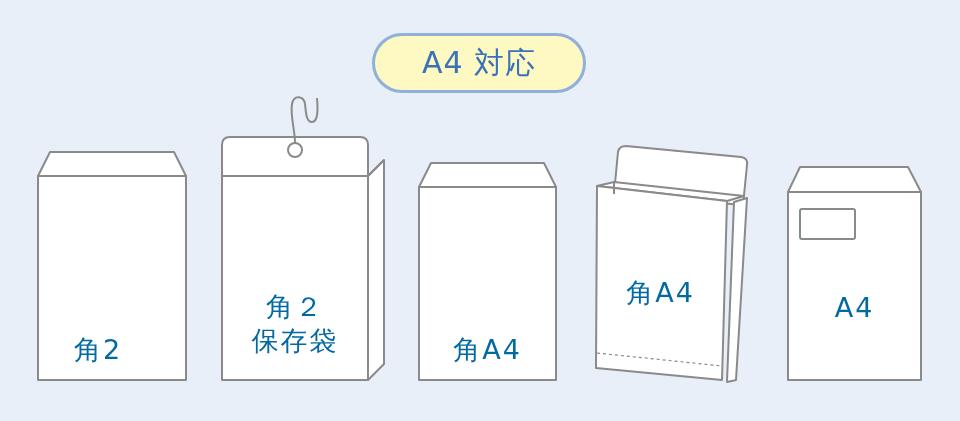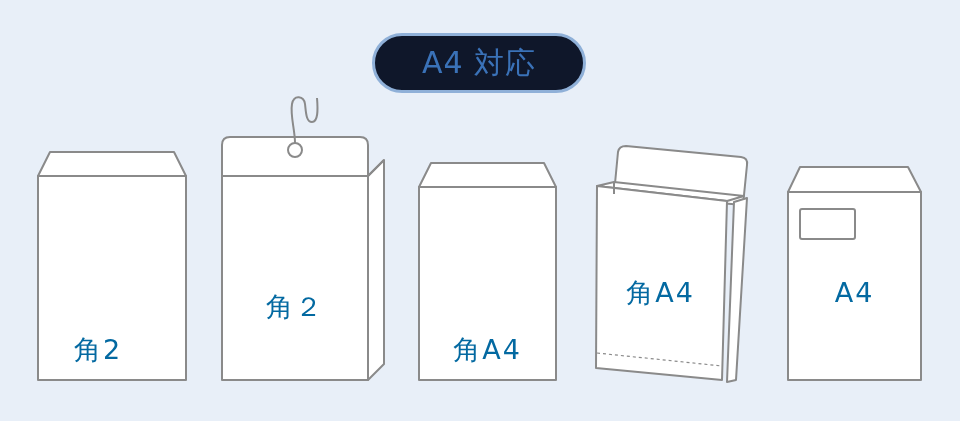--- a/index.html
+++ b/index.html
@@ -8,21 +8,21 @@
       background: #e8eff8;
       font-family: "DejaVu Sans", "Liberation Sans", sans-serif;
       position: relative;
     }
     .pill {
       position: absolute; left: 372px; top: 33px;
       width: 214px; height: 60px; box-sizing: border-box;
       border: 3px solid #8fb0d8; border-radius: 30px;
       display: flex; align-items: center; justify-content: center;
       color: #3a72b8; font-size: 30px; letter-spacing: 1px;
-      background: #0f172a;
+      background: #fef9c3;
     }
     svg.art { position: absolute; left: 0; top: 0; }
     .label {
       position: absolute; text-align: center; color: #0369a1;
       font-size: 27px; line-height: 34px; letter-spacing: 2px;
     }
   </style>
 </head>
 <body>
 
@@ -68,25 +68,26 @@
     </g>
   </g>
 </svg>
 
 <div class="label" style="left:38px; top:333px; width:120px;">
   <div>角2</div>
 </div>
 
 <div class="label" style="left:222px; top:290px; width:146px;">
   <div>角２</div>
+  <div>保存袋</div>
 </div>
 
 <div class="label" style="left:419px; top:333px; width:137px;">
   <div>角A4</div>
 </div>
 
 <div class="label" style="left:598px; top:276px; width:125px;">
   <div>角A4</div>
 </div>
 
-<div class="label" style="left:788px; top:276px; width:133px;">
+<div class="label" style="left:788px; top:291px; width:133px;">
   <div>A4</div>
 </div>
 
 </body></html>

